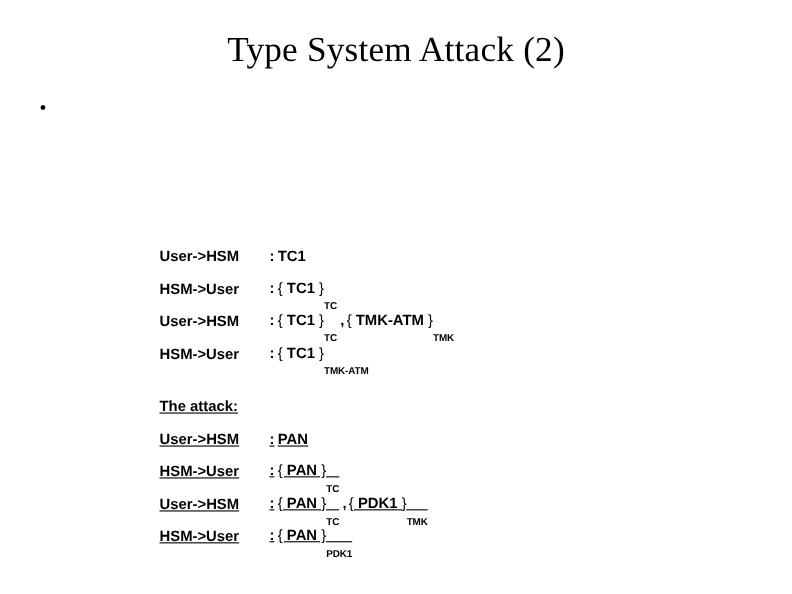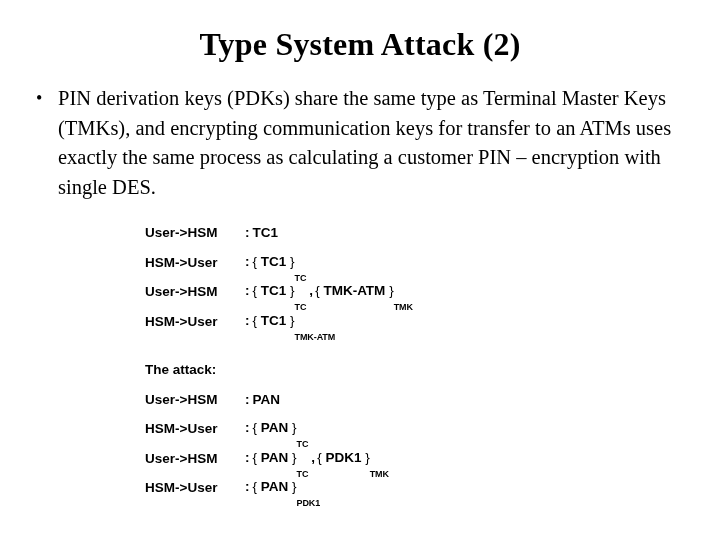--- a/index.html
+++ b/index.html
@@ -17,21 +17,21 @@
   }
 
   
   #slide-title {
     position: absolute;
     left: 0;
     top: 26px;
     width: 720px;
     text-align: center;
     font-family: "Liberation Serif", serif;
-    font-weight: bold;
+    font-weight: normal;
     font-size: 32px;
     line-height: 36px;
     letter-spacing: 0.2px;
     white-space: nowrap;
   }
 
   
   #bullet-list {
     position: absolute;
     left: 28px;
@@ -54,21 +54,21 @@
     line-height: 29.5px;
   }
 
   
   .trace-block {
     position: absolute;
     left: 145px;
     font-family: "Liberation Sans", sans-serif;
   }
   #trace-block-1 { top: 218px; }
-  #trace-block-2 { top: 355px; }
+  #trace-block-2 { top: 355px; text-decoration: underline; }
 
   .trace-heading {
     font-family: "Liberation Sans", sans-serif;
     font-size: 13.5px;
     font-weight: bold;
     line-height: 29.6px;
     height: 29.6px;
     white-space: nowrap;
   }
 
@@ -105,21 +105,20 @@
   .trace-msg .comma { margin: 0 2px 0 3px; }
 </style>
 </head>
 <body>
 
 <div id="slide-title">Type System Attack (2)</div>
 
 <div id="bullet-list">
   <div class="bullet-item">
     <span class="bullet-marker">•</span>
-    <span class="bullet-text">PIN derivation keys (PDKs) share the same type as Terminal Master Keys (TMKs), and encrypting communication keys for transfer to an ATMs uses exactly the same process as calculating a customer PIN – encryption with single DES.</span>
   </div>
 </div>
 
 <div class="trace-block" id="trace-block-1">
     <div class="trace-line">
       <span class="trace-party">User-&gt;HSM</span>
       <span class="trace-msg"><span class="colon">:</span><span><span>TC1</span></span></span>
     </div>
     <div class="trace-line">
       <span class="trace-party">HSM-&gt;User</span>

